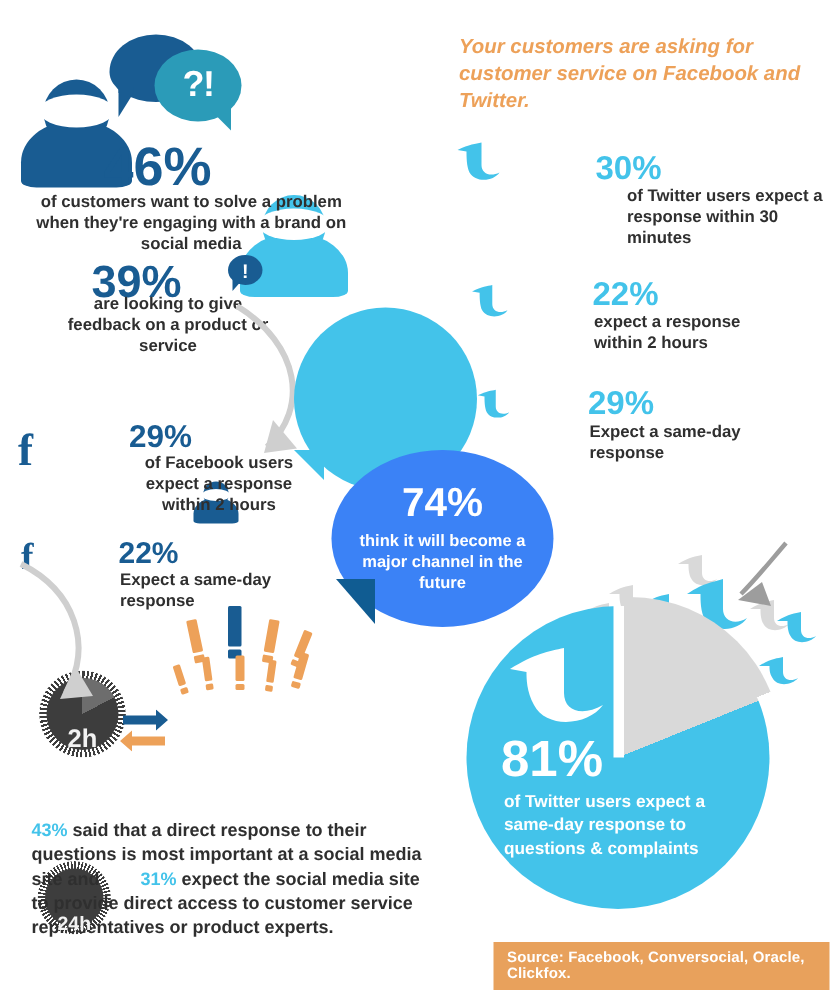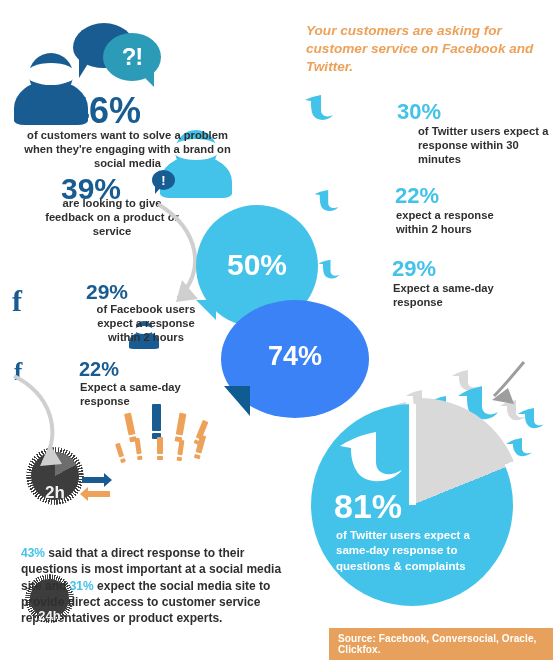--- a/index.html
+++ b/index.html
@@ -168,21 +168,21 @@
   <div class="dot" style="height:4px;background:#eda159;"></div>
   </div>
 
 <svg class="abs" style="left:78px;top:473px;" width="36" height="28" viewBox="0 0 36 28">
   <path d="M4 10 L4 4 L26 4 L26 0 L34 7 L26 14 L26 10 Z" fill="#195c92"></path>
   <path d="M32 18 L32 24 L10 24 L10 28 L2 21 L10 14 L10 18 Z" fill="#eda159"></path>
 </svg>
 
 <div class="abs" style="left:21px;top:545px;width:262px;font-size:12px;font-weight:bold;
             line-height:1.36;color:#2f2f2f;">
-  <span style="color:#43c3ea;">43%</span><span> said that a direct response to their questions is most important at a social media site and </span><span style="color:#43c3ea;">31%</span><span> expect the social media site to provide direct access to customer service representatives or product experts.</span>
+  <span style="color:#43c3ea;">43%</span><span> said that a direct response to their questions is most important at a social media site and </span><span style="color:#43c3ea;margin-left:24px;">31%</span><span> expect the social media site to provide direct access to customer service representatives or product experts.</span>
 </div>
 
 <svg class="abs bird" style="left:303px;top:94px;" width="32" height="28" viewBox="0 0 32 28">
   <path d="M2 6 C 10 2, 14 2, 18 1 L18 16 C18 22, 24 24, 30 21 C26 27, 14 28, 10 21 C8 17, 8 10, 8 7 Z" fill="#43c3ea"></path>
 </svg>
 
 <div class="abs pct" style="left:397px;top:101px;font-size:22px;color:#43c3ea;">30%</div>
 <div class="abs body-txt" style="left:398px;top:124px;width:132px;margin-left:20px;">of Twitter users expect a response within 30 minutes</div>
 
 <svg class="abs bird" style="left:313px;top:189px;" width="27" height="24" viewBox="0 0 32 28">
@@ -193,28 +193,28 @@
 <div class="abs body-txt" style="left:396px;top:208px;width:130px;">expect a response within 2 hours</div>
 
 <svg class="abs bird" style="left:317px;top:259px;" width="24" height="21" viewBox="0 0 32 28">
   <path d="M2 6 C 10 2, 14 2, 18 1 L18 16 C18 22, 24 24, 30 21 C26 27, 14 28, 10 21 C8 17, 8 10, 8 7 Z" fill="#43c3ea"></path>
 </svg>
 
 <div class="abs pct" style="left:392px;top:258px;font-size:22px;color:#43c3ea;">29%</div>
 <div class="abs body-txt" style="left:393px;top:281px;width:130px;">Expect a same-day response</div>
 
 <div class="circ-bubble" style="left:196px;top:205px;width:122px;height:122px;background:#43c3ea;">
-  <div class="pct white" style="font-size:30px;margin-bottom:2px;">50%</div>
 </div>
 <div class="abs" style="left:196px;top:300px;width:0;height:0;border-right:20px solid #43c3ea;
             border-bottom:20px solid transparent;"></div>
 
 <div class="circ-bubble" style="left:221px;top:300px;width:148px;height:118px;background:#3b82f6;
             border-radius:50%;">
   <div class="pct white" style="font-size:27px;margin-bottom:5px;">74%</div>
+  <div class="white" style="font-size:11px;font-weight:bold;line-height:1.3;width:116px;">think it will become a major channel in the future</div>
 </div>
 <div class="abs" style="left:224px;top:386px;width:0;height:0;border-right:26px solid #105c92;
             border-bottom:30px solid transparent;"></div>
 
 <svg class="abs" style="left:382px;top:360px;" width="175" height="110" viewBox="0 0 175 110">
   <g fill="#d9d9d9">
     <path d="M24 36 C32 31,36 31,40 30 L40 42 C40 47,45 49,50 46 C46 51,36 52,33 46 C31 43,31 38,31 36 Z"></path>
     <path d="M8 48 C16 43,20 43,24 42 L24 54 C24 59,29 61,34 58 C30 63,20 64,17 58 C15 55,15 50,15 48 Z"></path>
     <path d="M70 16 C78 11,82 11,86 10 L86 22 C86 27,91 29,96 26 C92 31,82 32,79 26 C77 23,77 18,77 16 Z"></path>
     <path d="M118 46 C126 41,130 41,134 40 L134 52 C134 57,139 59,144 56 C140 61,130 62,127 56 C125 53,125 48,125 46 Z"></path>

